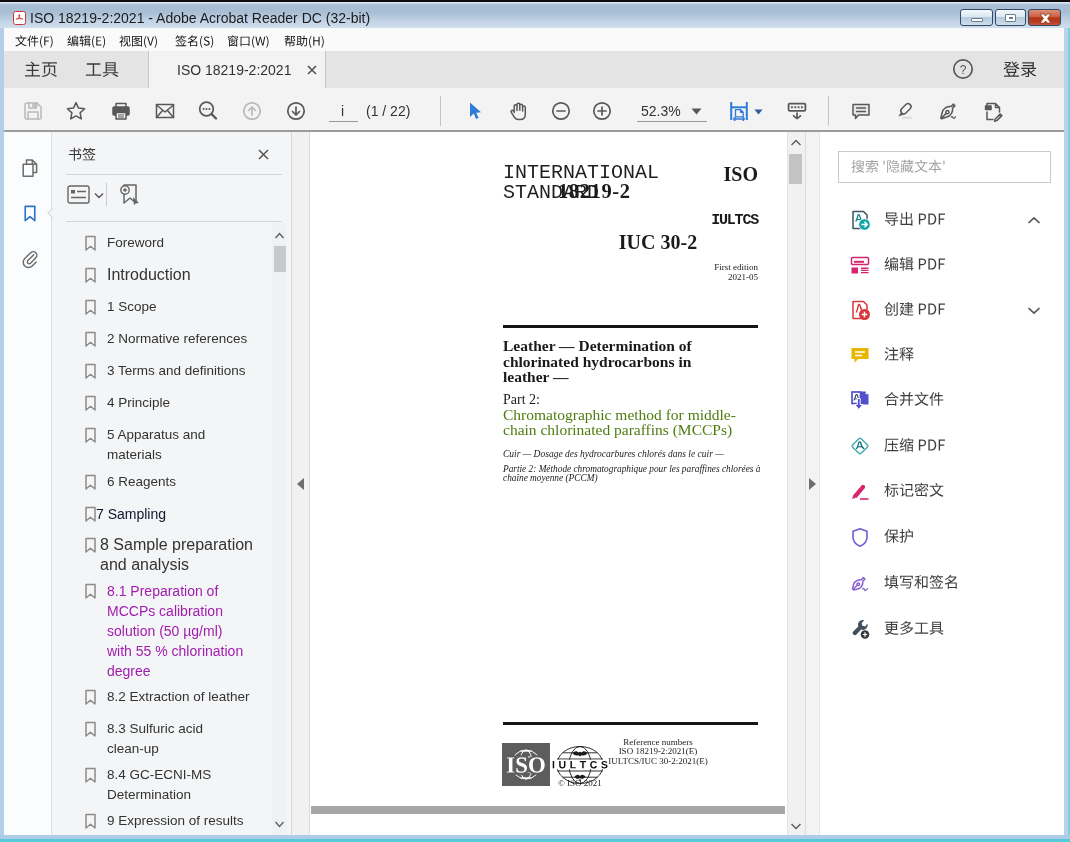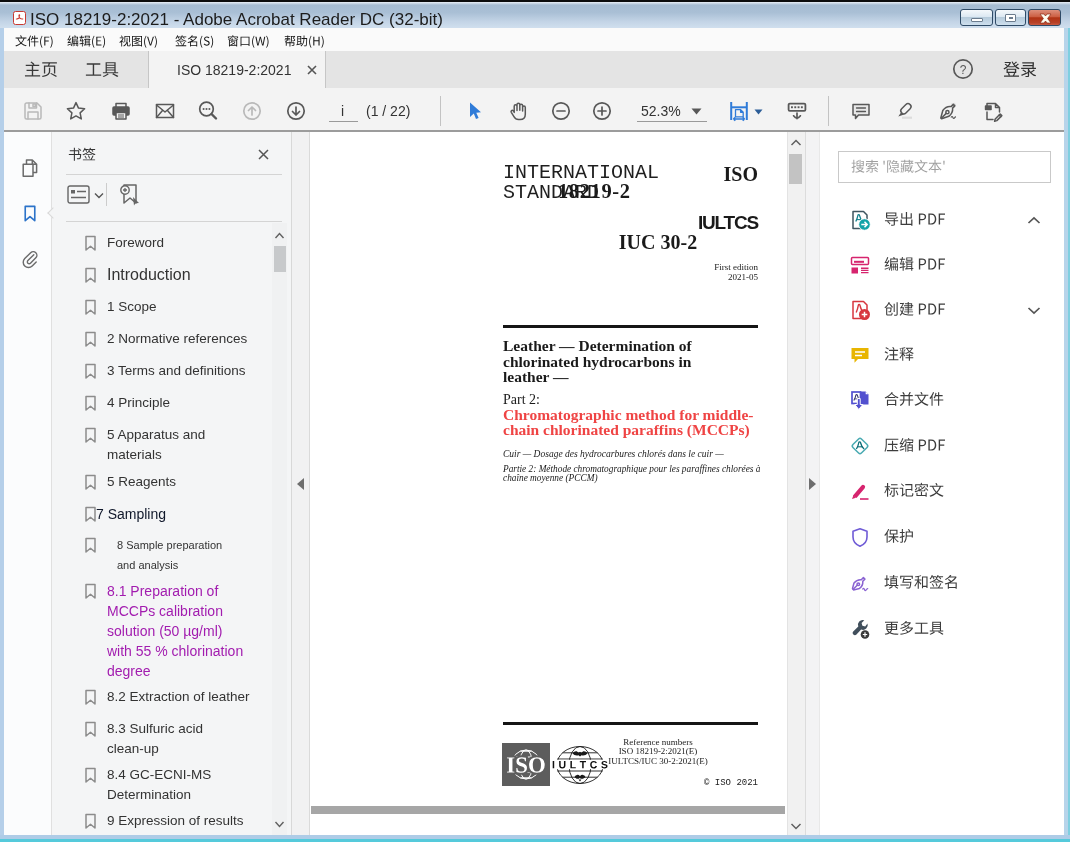--- a/index.html
+++ b/index.html
@@ -7,21 +7,21 @@
 .abs{position:absolute}
 svg{display:block}
 </style></head><body>
 
 <div class="abs" style="left:0;top:0;width:1070px;height:2px;background:#0c0c0c"></div>
 <div class="abs" style="left:0;top:2px;width:1070px;height:26px;background:linear-gradient(180deg,#e9eff6 0,#a6bcd2 3px,#a9bfd5 40%,#c3d4e6 75%,#d0dfee 100%)"></div>
 <svg class="abs" style="left:13px;top:11px" width="13" height="14" viewBox="0 0 13 14">
 <rect x="0.5" y="0.5" width="12" height="13" rx="2" fill="#fff" stroke="#c93a32"></rect>
 <path d="M6.5 3.2c.9 0 .9 1.5.1 2.8.9 1 2.3 1.7 3.2 1.6.9-.1.8 1-.1 1s-2.3-.5-3.2-1.2c-.9.5-2.2 1.1-3 1.1-.9 0-1-1 .1-1.1.7-.1 1.6-.4 2.3-.9-.6-1.2-.9-3.3.6-3.3z" fill="#c93a32"></path>
   </svg>
-<div class="abs" style="left:30px;top:10px;font-size:17px;color:#1c1c1c">ISO 18219-2:2021 - Adobe Acrobat Reader DC (32-bit)</div>
+<div class="abs" style="left:30px;top:10px;font-size:14px;color:#1c1c1c">ISO 18219-2:2021 - Adobe Acrobat Reader DC (32-bit)</div>
 <div class="abs" style="left:960px;top:9px;width:33px;height:17px;border:1px solid #2e4a66;border-radius:3px;background:linear-gradient(180deg,#f4f8fb 0,#dce8f2 45%,#b6cbdb 50%,#c3d6e6 80%,#cfe0ee 100%)">
     <div class="abs" style="left:10px;top:8px;width:12px;height:4px;background:#fff;border:1px solid #6b7c8e;border-radius:1px"></div>
   </div>
 <div class="abs" style="left:995px;top:9px;width:31px;height:17px;border:1px solid #2e4a66;border-radius:3px;background:linear-gradient(180deg,#f4f8fb 0,#dce8f2 45%,#b6cbdb 50%,#c3d6e6 80%,#cfe0ee 100%)">
     <div class="abs" style="left:9px;top:3.5px;width:11px;height:8px;background:#fff;border:1px solid #6b7c8e;border-radius:1px">
       <div class="abs" style="left:2.5px;top:2px;width:4px;height:2.5px;background:#b6cbdb;border:1px solid #6b7c8e"></div>
     </div>
   </div>
 <div class="abs" style="left:1028px;top:9px;width:33px;height:17px;border:1px solid #2e4a66;border-radius:3px;background:linear-gradient(180deg,#dd8f7b 0,#cc5f43 45%,#b03314 52%,#b84128 85%,#c85a40 100%)">
     <svg class="abs" style="left:10px;top:3px" width="13" height="11" viewBox="0 0 13 11">
@@ -295,29 +295,29 @@
     <path d="M2 1.5 H11 V15 L6.5 11.2 L2 15 Z" fill="none" stroke="#8c8c8c" stroke-width="1.5" stroke-linejoin="round"></path>
   </svg>
 <div class="abs" style="left:107px;top:393px;width:165px;font-size:13.5px;line-height:20px;color:#333;white-space:nowrap">4 Principle</div>
 <svg class="abs" style="left:84px;top:427px" width="13" height="16" viewBox="0 0 13 16">
     <path d="M2 1.5 H11 V15 L6.5 11.2 L2 15 Z" fill="none" stroke="#8c8c8c" stroke-width="1.5" stroke-linejoin="round"></path>
   </svg>
 <div class="abs" style="left:107px;top:425px;width:165px;font-size:13.5px;line-height:20px;color:#333;white-space:nowrap">5 Apparatus and<br>materials</div>
 <svg class="abs" style="left:84px;top:474px" width="13" height="16" viewBox="0 0 13 16">
     <path d="M2 1.5 H11 V15 L6.5 11.2 L2 15 Z" fill="none" stroke="#8c8c8c" stroke-width="1.5" stroke-linejoin="round"></path>
   </svg>
-<div class="abs" style="left:107px;top:472px;width:165px;font-size:13.5px;line-height:20px;color:#333;white-space:nowrap">5 Reagents</div>
+<div class="abs" style="left:107px;top:472px;width:165px;font-size:13.5px;line-height:20px;color:#333;white-space:nowrap">6 Reagents</div>
 <svg class="abs" style="left:84px;top:506px" width="13" height="16" viewBox="0 0 13 16">
     <path d="M2 1.5 H11 V15 L6.5 11.2 L2 15 Z" fill="none" stroke="#8c8c8c" stroke-width="1.5" stroke-linejoin="round"></path>
   </svg>
 <div class="abs" style="left:96px;top:504px;width:165px;font-size:14px;line-height:20px;color:#0f172a;white-space:nowrap">7 Sampling</div>
 <svg class="abs" style="left:84px;top:537px" width="13" height="16" viewBox="0 0 13 16">
     <path d="M2 1.5 H11 V15 L6.5 11.2 L2 15 Z" fill="none" stroke="#8c8c8c" stroke-width="1.5" stroke-linejoin="round"></path>
   </svg>
-<div class="abs" style="left:117px;top:535px;width:165px;font-size:11px;line-height:20px;color:#333;white-space:nowrap">8 Sample preparation<br>and analysis</div>
+<div class="abs" style="left:100px;top:535px;width:165px;font-size:16px;line-height:20px;color:#333;white-space:nowrap">8 Sample preparation<br>and analysis</div>
 <svg class="abs" style="left:84px;top:583px" width="13" height="16" viewBox="0 0 13 16">
     <path d="M2 1.5 H11 V15 L6.5 11.2 L2 15 Z" fill="none" stroke="#8c8c8c" stroke-width="1.5" stroke-linejoin="round"></path>
   </svg>
 <div class="abs" style="left:107px;top:581px;width:165px;font-size:14px;line-height:20px;color:#a21caf;white-space:nowrap">8.1 Preparation of<br>MCCPs calibration<br>solution (50 µg/ml)<br>with 55 % chlorination<br>degree</div>
 <svg class="abs" style="left:84px;top:689px" width="13" height="16" viewBox="0 0 13 16">
     <path d="M2 1.5 H11 V15 L6.5 11.2 L2 15 Z" fill="none" stroke="#8c8c8c" stroke-width="1.5" stroke-linejoin="round"></path>
   </svg>
 <div class="abs" style="left:107px;top:687px;width:165px;font-size:13.5px;line-height:20px;color:#333;white-space:nowrap">8.2 Extraction of leather</div>
 <svg class="abs" style="left:84px;top:721px" width="13" height="16" viewBox="0 0 13 16">
     <path d="M2 1.5 H11 V15 L6.5 11.2 L2 15 Z" fill="none" stroke="#8c8c8c" stroke-width="1.5" stroke-linejoin="round"></path>
@@ -327,27 +327,27 @@
     <path d="M2 1.5 H11 V15 L6.5 11.2 L2 15 Z" fill="none" stroke="#8c8c8c" stroke-width="1.5" stroke-linejoin="round"></path>
   </svg>
 <div class="abs" style="left:107px;top:765px;width:165px;font-size:13.5px;line-height:20px;color:#333;white-space:nowrap">8.4 GC-ECNI-MS<br>Determination</div>
 <svg class="abs" style="left:84px;top:813px" width="13" height="16" viewBox="0 0 13 16">
     <path d="M2 1.5 H11 V15 L6.5 11.2 L2 15 Z" fill="none" stroke="#8c8c8c" stroke-width="1.5" stroke-linejoin="round"></path>
   </svg>
 <div class="abs" style="left:107px;top:811px;width:165px;font-size:13.5px;line-height:20px;color:#333;white-space:nowrap">9 Expression of results</div>
 <div class="abs" style="left:503px;top:163px;width:200px;font-family:Liberation Mono, monospace;font-size:20px;line-height:20px;color:#1f1f1f">INTERNATIONAL<br>STANDARD</div>
 <div class="abs" style="left:558px;top:163px;width:200px;text-align:right;font-family:'Liberation Serif',serif;font-weight:bold;font-size:20px;color:#1a1a1a">ISO</div>
 <div class="abs" style="left:558px;top:180px;width:200px;text-align:left;font-family:'Liberation Serif',serif;font-weight:bold;font-size:20.5px;letter-spacing:0.6px;color:#1a1a1a">18219-2</div>
-<div class="abs" style="left:558px;top:212px;width:200px;text-align:right;font-family:Liberation Sans, sans-serif;font-weight:bold;font-size:19px;letter-spacing:-1.2px;color:#1a1a1a">IULTCS</div>
+<div class="abs" style="left:558px;top:212px;width:200px;text-align:right;font-family:Liberation Mono, monospace;font-weight:bold;font-size:15px;letter-spacing:-1.2px;color:#1a1a1a">IULTCS</div>
 <div class="abs" style="left:558px;top:231px;width:200px;text-align:center;font-family:'Liberation Serif',serif;font-weight:bold;font-size:20px;color:#1a1a1a">IUC 30-2</div>
 <div class="abs" style="left:558px;top:263px;width:200px;text-align:right;font-family:'Liberation Serif',serif;font-size:9px;line-height:9.5px;color:#1a1a1a">First edition<br>2021-05</div>
 <div class="abs" style="left:503px;top:325px;width:255px;height:3px;background:#151515"></div>
 <div class="abs" style="left:503px;top:338px;width:260px;font-family:'Liberation Serif',serif;font-weight:bold;font-size:15.5px;line-height:15.5px;color:#1a1a1a">Leather — Determination of<br>chlorinated hydrocarbons in<br>leather —</div>
 <div class="abs" style="left:503px;top:392px;font-family:'Liberation Serif',serif;font-size:14px;color:#1a1a1a">Part 2:</div>
-<div class="abs" style="left:503px;top:407px;width:260px;font-family:'Liberation Serif',serif;font-weight:bold;font-size:15.5px;line-height:15px;color:#ef4444">Chromatographic method for middle-chain chlorinated paraffins (MCCPs)</div>
+<div class="abs" style="left:503px;top:407px;width:260px;font-family:'Liberation Serif',serif;font-weight:normal;font-size:15.5px;line-height:15px;color:#4d7c0f">Chromatographic method for middle-chain chlorinated paraffins (MCCPs)</div>
 <div class="abs" style="left:503px;top:450px;width:280px;font-family:'Liberation Serif',serif;font-style:italic;font-size:9.5px;line-height:9.5px;color:#1a1a1a">Cuir — Dosage des hydrocarbures chlorés dans le cuir —</div>
 <div class="abs" style="left:503px;top:465px;width:290px;font-family:'Liberation Serif',serif;font-style:italic;font-size:9.3px;line-height:9px;color:#1a1a1a">Partie 2: Méthode chromatographique pour les paraffines chlorées à<br>chaîne moyenne (PCCM)</div>
 <div class="abs" style="left:503px;top:722px;width:255px;height:3px;background:#151515"></div>
 <svg class="abs" style="left:502px;top:743px" width="48" height="43" viewBox="0 0 48 43">
 <rect width="48" height="43" fill="#5d5d5d"></rect>
 <g stroke="#fff" stroke-width="1" fill="none">
 <circle cx="24" cy="21.5" r="14.5"></circle>
 <ellipse cx="24" cy="21.5" rx="6.5" ry="14.5"></ellipse>
 <path d="M9.5 21.5 H38.5 M11.7 14 H36.3 M11.7 29 H36.3 M18.3 8.2 H29.7 M18.3 34.8 H29.7"></path>
 </g>
@@ -366,21 +366,21 @@
 </g>
 <path d="M22.5 7.3 c2-2.8 4.8-2.8 6 -0.3 l1.5-1.2 1.5 1.2 c1.2-2.5 4-2.5 6 0.3 c-1.5 2-3.8 2.7-6 2 l-1.5 1.2-1.5-1.2 c-2.2 0.7-4.5 0-6-2 Z" fill="#1a1a1a"></path>
 <rect x="0" y="13.8" width="60" height="9.4" fill="#fff"></rect>
 <g transform="translate(2.0,22.3)">
       <path d="M0.702392578125 0.0V-7.223876953125H2.21484375V0.0Z M10.2240234375 0.1025390625Q8.732080078125 0.1025390625 7.9399658203125 -0.62548828125Q7.1478515625 -1.353515625 7.1478515625 -2.70703125V-7.223876953125H8.660302734375V-2.824951171875Q8.660302734375 -1.96875 9.0678955078125 -1.5252685546875Q9.47548828125 -1.081787109375 10.2650390625 -1.081787109375Q11.07509765625 -1.081787109375 11.510888671875 -1.5457763671875Q11.9466796875 -2.009765625 11.9466796875 -2.876220703125V-7.223876953125H13.459130859375V-2.783935546875Q13.459130859375 -1.409912109375 12.6106201171875 -0.6536865234375Q11.762109375 0.1025390625 10.2240234375 0.1025390625Z M18.402392578125 0.0V-7.223876953125H19.91484375V-1.1689453125H23.7908203125V0.0Z M31.676953124999997 -6.054931640625V0.0H30.164501953124997V-6.054931640625H27.831738281249997V-7.223876953125H34.01484375V-6.054931640625Z M41.803564453125 -1.0869140625Q43.1724609375 -1.0869140625 43.7056640625 -2.4609375L45.023291015625 -1.963623046875Q44.59775390625 -0.917724609375 43.7748779296875 -0.4075927734375Q42.952001953125 0.1025390625 41.803564453125 0.1025390625Q40.060400390625 0.1025390625 39.1093505859375 -0.8843994140625Q38.15830078125 -1.871337890625 38.15830078125 -3.645263671875Q38.15830078125 -5.42431640625 39.076025390625 -6.3779296875Q39.99375 -7.33154296875 41.7369140625 -7.33154296875Q43.0083984375 -7.33154296875 43.808203125 -6.8214111328125Q44.6080078125 -6.311279296875 44.931005859375 -5.32177734375L43.597998046875 -4.957763671875Q43.42880859375 -5.501220703125 42.9340576171875 -5.8216552734375Q42.439306640625 -6.14208984375 41.76767578125 -6.14208984375Q40.74228515625 -6.14208984375 40.2116455078125 -5.50634765625Q39.681005859375 -4.87060546875 39.681005859375 -3.645263671875Q39.681005859375 -2.3994140625 40.2270263671875 -1.7431640625Q40.773046875 -1.0869140625 41.803564453125 -1.0869140625Z M55.503662109375 -2.08154296875Q55.503662109375 -1.020263671875 54.7166748046875 -0.4588623046875Q53.9296875 0.1025390625 52.406982421875 0.1025390625Q51.017578125 0.1025390625 50.22802734375 -0.3896484375Q49.4384765625 -0.8818359375 49.212890625 -1.881591796875L50.674072265625 -2.12255859375Q50.82275390625 -1.54833984375 51.25341796875 -1.2894287109375Q51.68408203125 -1.030517578125 52.447998046875 -1.030517578125Q54.0322265625 -1.030517578125 54.0322265625 -1.994384765625Q54.0322265625 -2.302001953125 53.8502197265625 -2.501953125Q53.668212890625 -2.701904296875 53.3375244140625 -2.835205078125Q53.0068359375 -2.968505859375 52.068603515625 -3.158203125Q51.258544921875 -3.347900390625 50.940673828125 -3.4632568359375Q50.622802734375 -3.57861328125 50.366455078125 -3.7349853515625Q50.110107421875 -3.891357421875 49.9306640625 -4.11181640625Q49.751220703125 -4.332275390625 49.6512451171875 -4.629638671875Q49.55126953125 -4.927001953125 49.55126953125 -5.3115234375Q49.55126953125 -6.290771484375 50.2869873046875 -6.8111572265625Q51.022705078125 -7.33154296875 52.427490234375 -7.33154296875Q53.770751953125 -7.33154296875 54.4449462890625 -6.9111328125Q55.119140625 -6.49072265625 55.31396484375 -5.521728515625L53.84765625 -5.32177734375Q53.73486328125 -5.788330078125 53.3887939453125 -6.024169921875Q53.042724609375 -6.260009765625 52.396728515625 -6.260009765625Q51.022705078125 -6.260009765625 51.022705078125 -5.398681640625Q51.022705078125 -5.11669921875 51.1688232421875 -4.937255859375Q51.31494140625 -4.7578125 51.60205078125 -4.6322021484375Q51.88916015625 -4.506591796875 52.765869140625 -4.31689453125Q53.806640625 -4.096435546875 54.2552490234375 -3.9093017578125Q54.703857421875 -3.72216796875 54.96533203125 -3.4735107421875Q55.226806640625 -3.224853515625 55.365234375 -2.8787841796875Q55.503662109375 -2.53271484375 55.503662109375 -2.08154296875Z" fill="#111"></path>
     </g>
 <path d="M24.5 31.3 a3 3 0 0 1 5.5-1 a3 3 0 0 1 5.5 1 l-2.6 1.4 h-2.2 l-0.9-1 -0.9 1 h-2.2 Z" fill="#1a1a1a"></path>
 <path d="M28.6 33.4 h2.8 l-1.4 2.2 Z" fill="#1a1a1a"></path>
 </svg>
 <div class="abs" style="left:558px;top:738px;width:200px;text-align:center;font-family:'Liberation Serif',serif;font-size:9px;line-height:9.3px;color:#222">Reference numbers<br>ISO 18219-2:2021(E)<br>IULTCS/IUC 30-2:2021(E)</div>
-<div class="abs" style="left:558px;top:778px;width:200px;text-align:right;font-family:Liberation Mono, monospace;font-size:9px;color:#222">© ISO 2021</div>
+<div class="abs" style="left:558px;top:778px;width:200px;text-align:left;font-family:Liberation Serif, serif;font-size:9px;color:#222">© ISO 2021</div>
 <div class="abs" style="left:838px;top:151px;width:213px;height:32px;background:#fff;border:1px solid #c9c9c9"></div>
 <svg style="position:absolute;left:851.0px;top:157.2px" width="96" height="21" viewBox="0 0 96 21">
     <path transform="translate(0,14.56)" d="M2.324 -11.76V-8.932H0.644V-7.952H2.324V-4.956L0.546 -4.3260000000000005L0.8260000000000001 -3.332L2.324 -3.906V-0.182C2.324 0.0 2.254 0.042 2.1 0.042C1.932 0.056 1.442 0.056 0.896 0.042C1.036 0.336 1.162 0.784 1.19 1.05C2.016 1.064 2.5340000000000003 1.022 2.87 0.854C3.206 0.672 3.318 0.378 3.318 -0.182V-4.284L4.886 -4.9L4.704 -5.852L3.318 -5.32V-7.952H4.746V-8.932H3.318V-11.76ZM5.306 -4.0600000000000005V-3.164H5.936L5.824 -3.122C6.412 -2.184 7.21 -1.3860000000000001 8.176 -0.742C6.986 -0.224 5.628 0.098 4.256 0.28C4.438 0.504 4.634 0.896 4.732 1.1480000000000001C6.2860000000000005 0.896 7.798 0.47600000000000003 9.114 -0.168C10.22 0.406 11.48 0.8260000000000001 12.838000000000001 1.092C12.978 0.8260000000000001 13.244 0.434 13.468 0.224C12.25 0.028 11.102 -0.294 10.094 -0.728C11.242 -1.484 12.18 -2.492 12.754 -3.794L12.124 -4.102L11.942 -4.0600000000000005H9.562V-5.418H12.81V-10.612H10.122V-9.744H11.858V-8.428H10.178V-7.63H11.858V-6.2860000000000005H9.562V-11.774000000000001H8.596V-6.2860000000000005H6.398000000000001V-7.6160000000000005H7.924V-8.428H6.398000000000001V-9.716000000000001C7.126 -9.94 7.882000000000001 -10.22 8.498 -10.556000000000001L7.742 -11.256C7.224 -10.906 6.3 -10.514 5.488 -10.248V-5.418H8.596V-4.0600000000000005ZM11.326 -3.164C10.794 -2.366 10.038 -1.722 9.128 -1.218C8.204 -1.75 7.434 -2.394 6.8740000000000006 -3.164Z M22.862000000000002 -1.456C24.052 -0.812 25.55 0.168 26.278 0.812L27.131999999999998 0.196C26.334 -0.448 24.822000000000003 -1.372 23.66 -1.974ZM18.060000000000002 -1.9040000000000001C17.262 -1.1480000000000001 16.002 -0.364 14.854 0.154C15.092 0.322 15.484 0.658 15.666 0.854C16.772 0.28 18.116 -0.644 19.012 -1.526ZM16.716 -4.466C16.954 -4.564 17.318 -4.606 19.894 -4.774C18.746000000000002 -4.228 17.766 -3.8080000000000003 17.318 -3.64C16.506 -3.3040000000000003 15.89 -3.108 15.428 -3.0660000000000003C15.526 -2.8000000000000003 15.666 -2.324 15.708 -2.142C16.072 -2.2680000000000002 16.618 -2.324 20.706 -2.59V-0.14C20.706 0.028 20.65 0.084 20.412 0.084C20.201999999999998 0.112 19.445999999999998 0.112 18.578 0.084C18.746000000000002 0.364 18.914 0.756 18.97 1.05C19.992 1.05 20.706 1.05 21.14 0.882C21.602 0.728 21.728 0.448 21.728 -0.112V-2.646L25.158 -2.856C25.536 -2.464 25.872 -2.072 26.096 -1.764L26.908 -2.324C26.306 -3.094 25.046 -4.256 24.052 -5.0680000000000005L23.310000000000002 -4.5920000000000005C23.674 -4.284 24.066000000000003 -3.934 24.444000000000003 -3.5700000000000003L18.326 -3.248C20.3 -3.99 22.288 -4.928 24.178 -6.0760000000000005L23.422 -6.72C22.806 -6.314 22.134 -5.936 21.448 -5.572L18.326 -5.39C19.292 -5.8660000000000005 20.258 -6.44 21.14 -7.07L20.72 -7.392H26.067999999999998V-5.67H27.104V-8.302H21.546V-9.604000000000001H26.922V-10.528H21.546V-11.774000000000001H20.454V-10.528H15.064V-9.604000000000001H20.454V-8.302H14.924V-5.67H15.918V-7.392H20.076C19.082 -6.622 17.836 -5.95 17.444 -5.7540000000000004C17.052 -5.5440000000000005 16.701999999999998 -5.418 16.436 -5.39C16.534 -5.138 16.674 -4.662 16.716 -4.466Z M32.676 -6.7620000000000005H33.474L33.711999999999996 -9.366L33.74 -10.794H32.396L32.424 -9.366Z M41.72 -2.352V-0.252C41.72 0.728 42.013999999999996 0.994 43.232 0.994C43.483999999999995 0.994 45.038 0.994 45.29 0.994C46.228 0.994 46.522 0.672 46.634 -0.756C46.354 -0.812 45.962 -0.9520000000000001 45.766 -1.106C45.724 -0.028 45.64 0.098 45.192 0.098C44.855999999999995 0.098 43.554 0.098 43.316 0.098C42.769999999999996 0.098 42.672 0.042 42.672 -0.252V-2.352ZM40.474 -2.394C40.25 -1.568 39.83 -0.47600000000000003 39.367999999999995 0.196L40.166 0.714C40.641999999999996 -0.042 41.048 -1.204 41.286 -2.044ZM42.602 -2.94C43.372 -2.38 44.352 -1.596 44.828 -1.078L45.486 -1.722C44.995999999999995 -2.212 44.016 -2.982 43.245999999999995 -3.486ZM46.074 -2.24C46.704 -1.372 47.348 -0.21 47.6 0.5740000000000001L48.467999999999996 0.196C48.188 -0.5740000000000001 47.544 -1.708 46.9 -2.562ZM42.602 -11.634C42.112 -10.696 41.23 -9.506 40.04 -8.61C40.263999999999996 -8.484 40.572 -8.19 40.739999999999995 -7.98L40.768 -8.008000000000001V-7.518H46.634V-6.37H41.089999999999996V-5.572H46.634V-4.3260000000000005H40.684V-3.5H47.628V-8.344H45.178C45.682 -8.918000000000001 46.228 -9.604000000000001 46.592 -10.234L45.948 -10.654L45.808 -10.612H43.064C43.26 -10.906 43.428 -11.186 43.582 -11.466000000000001ZM41.16 -8.344C41.65 -8.806000000000001 42.098 -9.296 42.489999999999995 -9.8H45.206C44.884 -9.296 44.45 -8.75 44.086 -8.344ZM36.162 -11.158V1.12H37.1V-10.206H38.976C38.668 -9.254 38.262 -7.98 37.856 -6.958C38.864 -5.8660000000000005 39.116 -4.928 39.116 -4.158C39.116 -3.738 39.046 -3.36 38.836 -3.206C38.71 -3.122 38.57 -3.094 38.388 -3.08C38.164 -3.0660000000000003 37.897999999999996 -3.08 37.576 -3.094C37.73 -2.828 37.814 -2.422 37.827999999999996 -2.17C38.15 -2.156 38.5 -2.17 38.78 -2.198C39.074 -2.226 39.312 -2.31 39.507999999999996 -2.45C39.9 -2.716 40.068 -3.3040000000000003 40.068 -4.0600000000000005C40.068 -4.928 39.83 -5.922 38.808 -7.0840000000000005C39.269999999999996 -8.204 39.802 -9.632 40.194 -10.794L39.522 -11.200000000000001L39.354 -11.158Z M60.704 -6.594C60.466 -5.376 60.116 -4.256 59.668 -3.262C59.472 -4.382 59.318 -5.782 59.248 -7.462H62.355999999999995V-8.372H61.46L61.824 -8.666C61.558 -9.016 60.956 -9.464 60.452 -9.744L59.822 -9.268C60.214 -9.03 60.662 -8.68 60.956 -8.372H59.22L59.206 -9.282H58.814V-9.884H62.216V-10.78H58.814V-11.76H57.778V-10.78H54.236V-11.76H53.199999999999996V-10.78H49.868V-9.884H53.199999999999996V-8.904H54.236V-9.884H57.778V-8.876H58.254L58.268 -8.372H52.205999999999996V-5.908H51.044V-8.302H50.232V-4.5920000000000005H51.044V-5.04H52.205999999999996V-4.494V-3.878H49.602V-2.982H50.385999999999996V-2.366C50.385999999999996 -1.498 50.26 -0.23800000000000002 49.504 0.672C49.699999999999996 0.784 49.994 0.98 50.162 1.12C51.03 0.126 51.17 -1.344 51.17 -2.338V-2.982H52.164C52.094 -1.722 51.884 -0.364 51.31 0.7000000000000001C51.534 0.784 51.926 0.994 52.094 1.1480000000000001C52.976 -0.434 53.116 -2.7720000000000002 53.116 -4.494V-7.462H58.31C58.436 -5.236 58.674 -3.416 59.01 -2.0300000000000002C58.744 -1.596 58.45 -1.19 58.128 -0.8260000000000001V-1.232H56.546V-2.254H58.001999999999995V-4.872H56.546V-5.852H58.001999999999995V-6.58H53.83V0.336H54.614V-0.504H57.834C57.47 -0.126 57.064 0.21 56.629999999999995 0.504C56.867999999999995 0.644 57.26 0.966 57.414 1.1480000000000001C58.156 0.588 58.8 -0.098 59.36 -0.868C59.836 0.448 60.48 1.1340000000000001 61.25 1.1340000000000001C62.062 1.1340000000000001 62.412 0.784 62.566 -1.092C62.328 -1.176 62.019999999999996 -1.372 61.824 -1.554C61.754 -0.168 61.614 0.196 61.32 0.21C60.858 0.21 60.367999999999995 -0.462 59.989999999999995 -1.848C60.732 -3.136 61.278 -4.676 61.656 -6.426ZM55.775999999999996 -1.232H54.614V-2.254H55.775999999999996ZM55.775999999999996 -4.872H54.614V-5.852H55.775999999999996ZM54.614 -4.186H57.217999999999996V-2.954H54.614Z M68.95 -11.522C69.37 -10.836 69.818 -9.898 69.986 -9.324L71.148 -9.702C70.952 -10.276 70.462 -11.186 70.042 -11.858ZM63.728 -9.296V-8.26H65.91199999999999C66.738 -6.132000000000001 67.844 -4.298 69.286 -2.8000000000000003C67.746 -1.512 65.856 -0.56 63.532 0.098C63.742 0.35000000000000003 64.078 0.84 64.19 1.092C66.52799999999999 0.336 68.474 -0.672 70.056 -2.044C71.638 -0.644 73.542 0.392 75.838 1.022C76.02 0.728 76.328 0.28 76.566 0.056C74.326 -0.504 72.422 -1.498 70.868 -2.814C72.282 -4.256 73.36 -6.048 74.172 -8.26H76.384V-9.296ZM70.084 -3.5420000000000003C68.768 -4.872 67.732 -6.468 67.004 -8.26H72.982C72.282 -6.37 71.316 -4.816 70.084 -3.5420000000000003Z M83.46799999999999 -11.746V-8.806000000000001H77.93799999999999V-7.742H82.166C81.14399999999999 -5.362 79.40799999999999 -3.094 77.54599999999999 -1.96C77.79799999999999 -1.75 78.148 -1.372 78.31599999999999 -1.106C80.34599999999999 -2.492 82.15199999999999 -4.998 83.24399999999999 -7.742H83.46799999999999V-2.562H80.192V-1.498H83.46799999999999V1.12H84.574V-1.498H87.83599999999998V-2.562H84.574V-7.742H84.77C85.83399999999999 -4.998 87.63999999999999 -2.478 89.71199999999999 -1.1340000000000001C89.90799999999999 -1.428 90.27199999999999 -1.834 90.538 -2.044C88.59199999999998 -3.164 86.82799999999999 -5.376 85.82 -7.742H90.14599999999999V-8.806000000000001H84.574V-11.746Z M92.568 -6.7620000000000005H93.36599999999999L93.60399999999998 -9.366L93.63199999999999 -10.794H92.288L92.31599999999999 -9.366Z" fill="#a0a0a0"></path>
   </svg>
 <svg class="abs" style="left:849px;top:209px" width="22" height="22" viewBox="0 0 22 22">
     <path d="M4 2.5 H14.5 L18 6 V19.5 H4 Z" stroke="#3f5560" stroke-width="1.5" fill="none" stroke-linejoin="round" stroke-linecap="round"></path>
     <path d="M6.8 12.5 C7.8 10.4 8.6 8 8.9 6.3 c.1-.9 1.4-.9 1.6 0 .5 2.3 1.8 5 3.4 6.3" stroke="#15808d" stroke-width="1.3" fill="none"></path>
     <path d="M7.4 10.6 H12.8" stroke="#15808d" stroke-width="1.1"></path>
     <circle cx="15.5" cy="15.5" r="5.8" fill="#12a3a8" stroke="#fff" stroke-width="1"></circle>
     <path d="M12.3 15.5 H17.8 M15.5 12.8 L18.2 15.5 L15.5 18.2" stroke="#fff" stroke-width="1.5" fill="none"></path>

